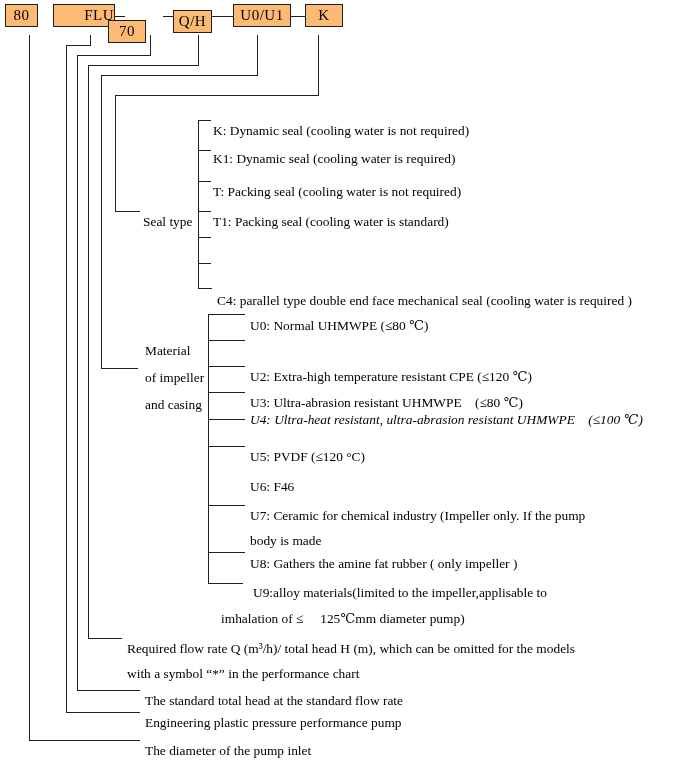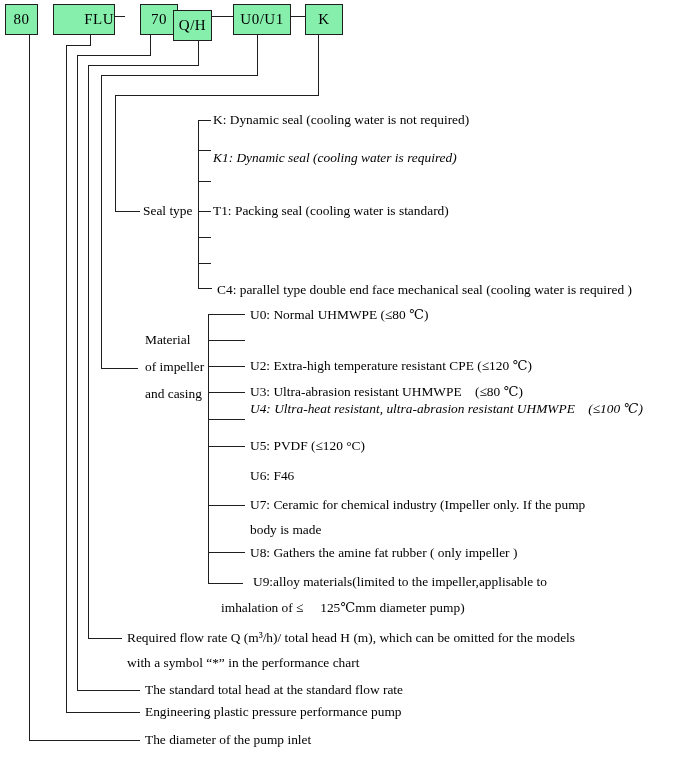--- a/index.html
+++ b/index.html
@@ -7,30 +7,31 @@
     position:relative;
     width:677px;height:762px;
     background:#ffffff;
     font-family:"Liberation Serif","DejaVu Serif",serif;
     color:#000;
     overflow:hidden;
   }
   #lines{position:absolute;left:0;top:0;width:677px;height:762px;}
   #lines path{fill:none;stroke:#1f1f1f;stroke-width:1;shape-rendering:crispEdges;}
   .mbox{
-    position:absolute;top:4px;height:31px;
-    border:1px solid #1f1f1f;background:#86efac;
+    position:absolute;top:4px;height:23px;
+    border:1px solid #1f1f1f;background:#fdba74;
     display:flex;align-items:center;justify-content:center;
     font-size:15px;letter-spacing:.5px;
     box-sizing:border-box;
   }
   .txt{
     position:absolute;white-space:nowrap;
     font-size:13.4px;line-height:1;
     transform:translateY(-50%);
+    margin-top:11px;
   }
 </style>
 </head>
 <body>
 
 <div id="canvas">
 
   <svg id="lines" viewBox="0 0 677 762" xmlns="http://www.w3.org/2000/svg">
 
     <g>
@@ -69,36 +70,37 @@
       <path d="M208 552 H245"></path>
     </g>
   </svg>
 
   <div class="mbox" style="left:5px;width:33px;">
       <span>80</span>
     </div>
   <div class="mbox" style="left:53px;width:62px;justify-content:flex-end;">
       <span>FLU</span>
     </div>
-  <div class="mbox" style="left:140px;width:38px;">
+  <div class="mbox" style="left:108px;width:38px;margin-top:16px;">
       <span>70</span>
     </div>
   <div class="mbox" style="left:173px;width:39px;margin-top:6px;">
       <span>Q/H</span>
     </div>
   <div class="mbox" style="left:233px;width:58px;">
       <span>U0/U1</span>
     </div>
   <div class="mbox" style="left:305px;width:38px;">
       <span>K</span>
     </div>
 
   <div class="txt" style="left:143px;top:211px;">Seal type</div>
   <div class="txt" style="left:213px;top:120px;">K: Dynamic seal (cooling water is not required)</div>
-  <div class="txt" style="left:213px;top:158px;font-style:italic;">K1: Dynamic seal (cooling water is required)</div>
+  <div class="txt" style="left:213px;top:148px;">K1: Dynamic seal (cooling water is required)</div>
+  <div class="txt" style="left:213px;top:181px;">T: Packing seal (cooling water is not required)</div>
   <div class="txt" style="left:213px;top:211px;">T1: Packing seal (cooling water is standard)</div>
   <div class="txt" style="left:217px;top:290px;">C4: parallel type double end face mechanical seal (cooling water is required )</div>
 
   <div class="txt" style="left:145px;top:340px;">Material</div>
   <div class="txt" style="left:145px;top:367px;">of impeller</div>
   <div class="txt" style="left:145px;top:394px;">and casing</div>
 
   <div class="txt" style="left:250px;top:315px;">U0: Normal UHMWPE (≤80 ℃)</div>
   <div class="txt" style="left:250px;top:366px;">U2: Extra-high temperature resistant CPE (≤120 ℃)</div>
   <div class="txt" style="left:250px;top:392px;">U3: Ultra-abrasion resistant UHMWPE　(≤80 ℃)</div>

